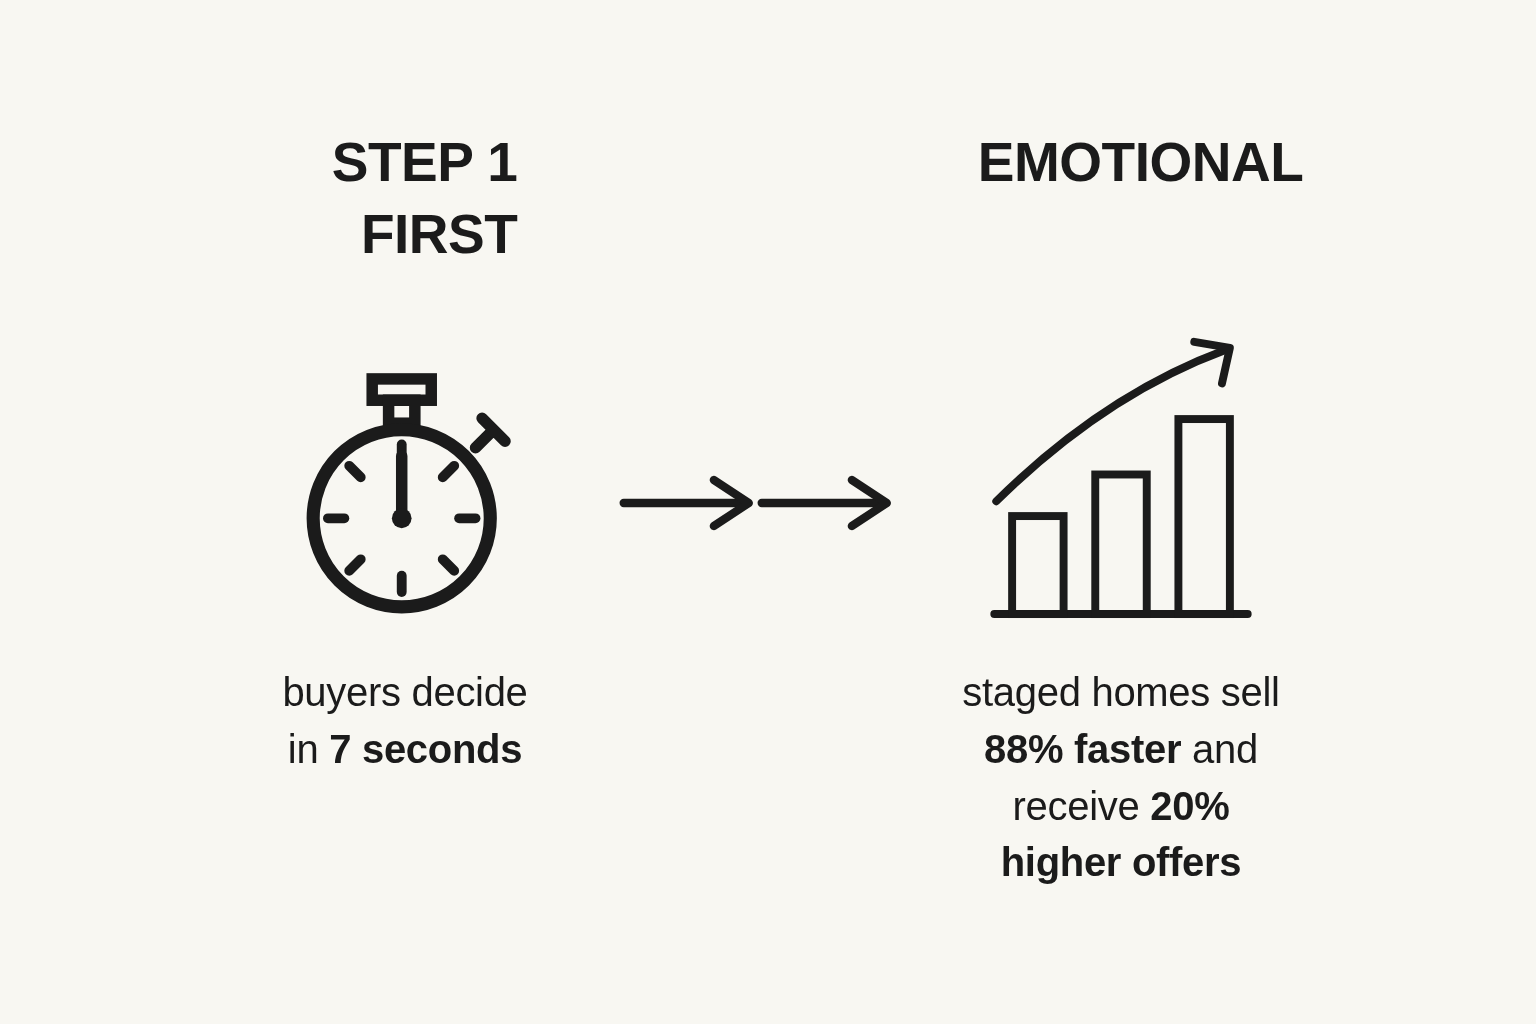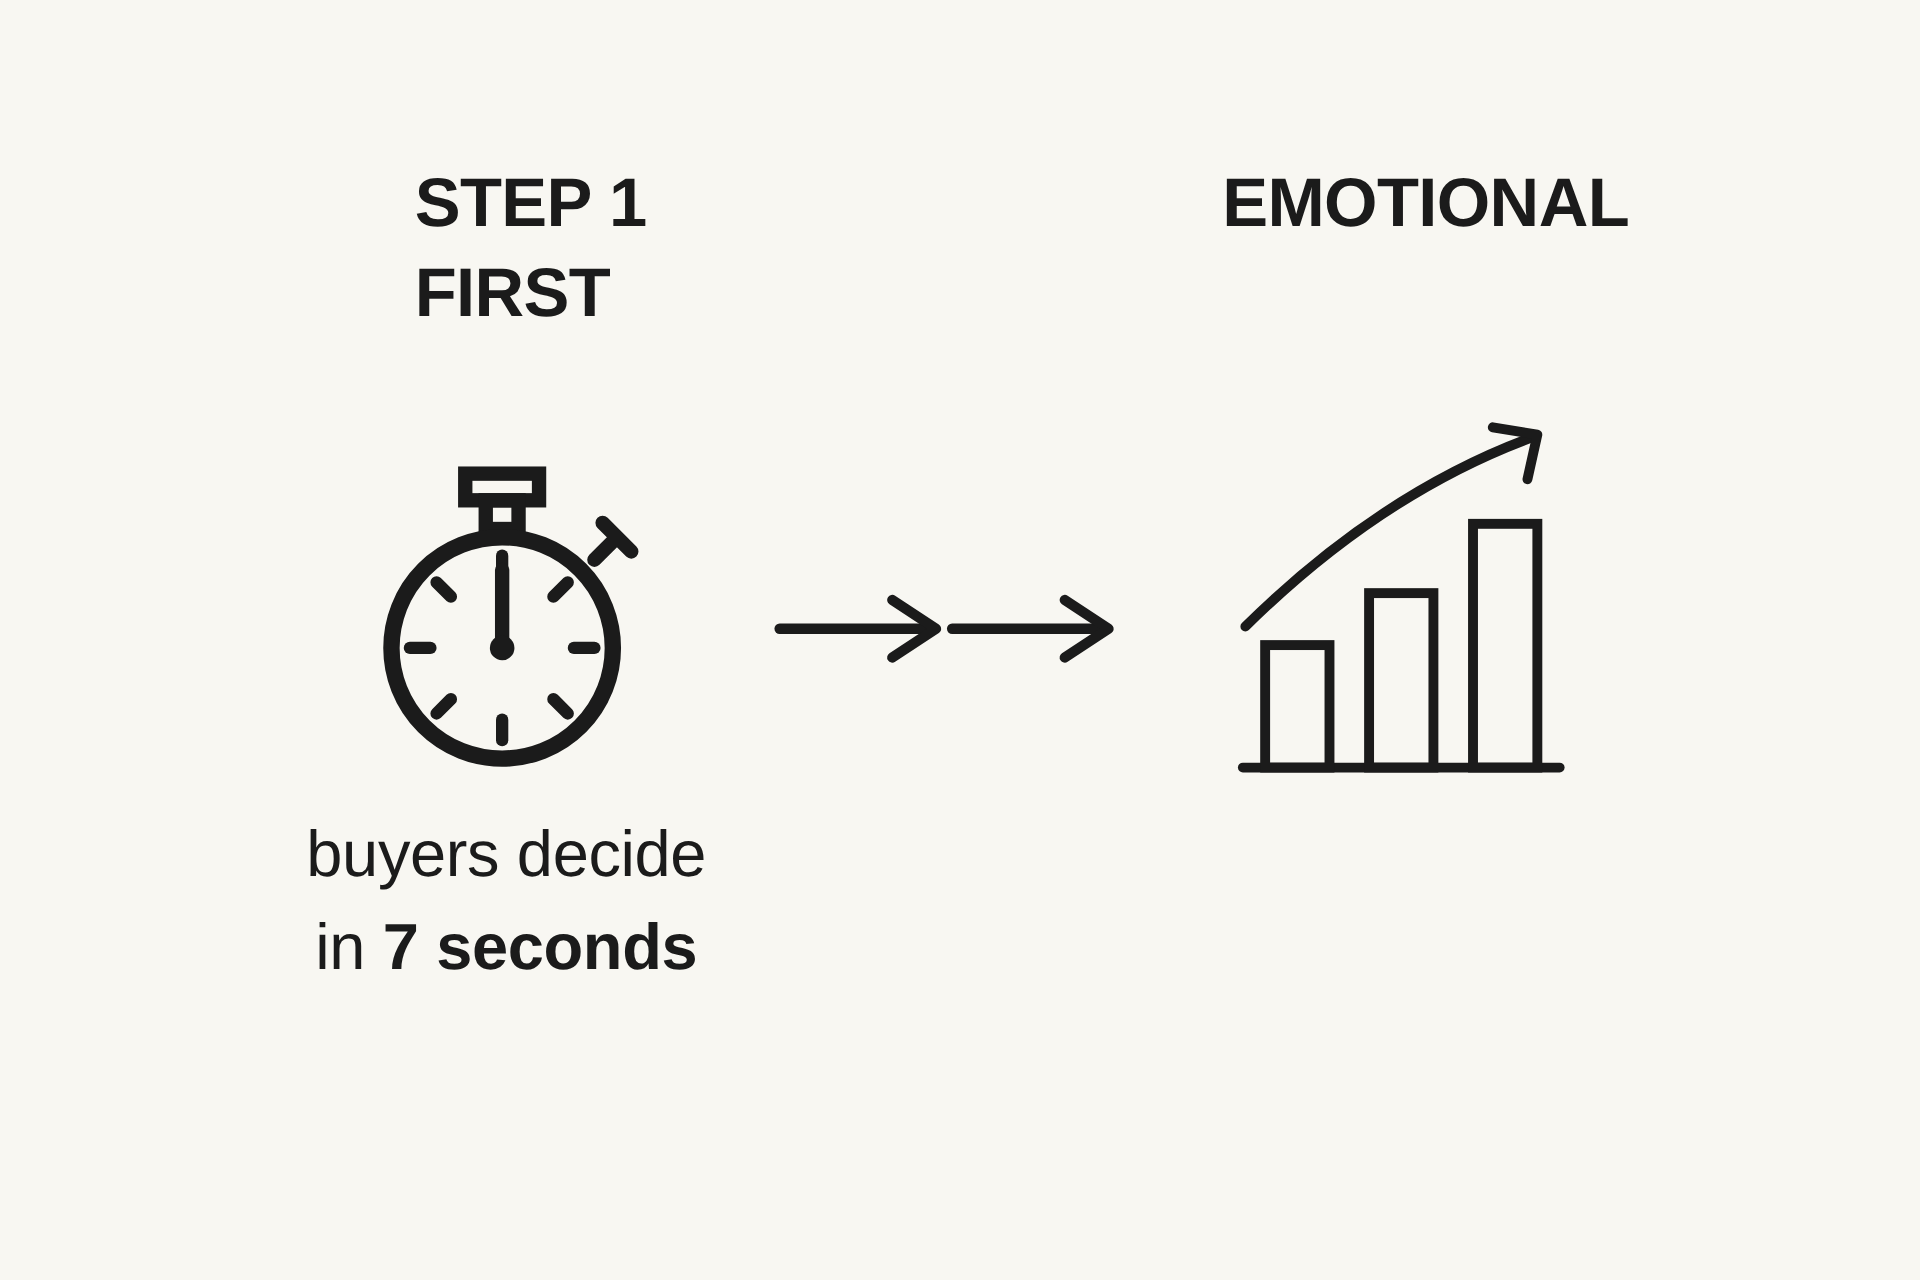--- a/index.html
+++ b/index.html
@@ -14,38 +14,38 @@
     font-family:"Liberation Sans", sans-serif;
     color:#1b1b1b;
     overflow:hidden;
   }
   .col { display:flex; flex-direction:column; align-items:center; }
   .col-1 { width:430px; }
   .col-2 { width:470px; }
   .col-3 { width:450px; }
   .heading {
     height:242px;
-    text-align:left;
+    text-align:right;
     font-weight:bold;
     font-size:55px;
     line-height:1.31;
     letter-spacing:-0.5px;
     white-space:nowrap;
     margin-left:39px;
   }
   .icon-area {
     height:252px;
     display:flex;
     align-items:flex-end;
     justify-content:center;
   }
   .caption {
-    margin-top:28px;
+    margin-top:44px;
     text-align:center;
-    font-size:52px;
+    font-size:40px;
     line-height:1.42;
     letter-spacing:-0.3px;
   }
   .caption .b { font-weight:bold;text-align:center; }
   .arrow-col {
     width:138px;
     margin-top:347px;
     display:flex;
     justify-content:center;
     flex:none;
@@ -113,15 +113,21 @@
 
       <svg width="258" height="292" viewBox="0 0 260 295">
         <line class="stroke" x1="2" y1="289" x2="258" y2="289" stroke-width="8" stroke-linecap="round"></line>
         <rect class="stroke" x="20" y="190" width="52" height="99" stroke-width="8"></rect>
         <rect class="stroke" x="104" y="148" width="52" height="141" stroke-width="8"></rect>
         <rect class="stroke" x="188" y="92" width="52" height="197" stroke-width="8"></rect>
         <path class="stroke" d="M4 175 C 80 100, 160 50, 236 22" stroke-width="8" stroke-linecap="round"></path>
         <polyline class="stroke" points="204,14 240,20 232,56" stroke-width="8" stroke-linecap="round" stroke-linejoin="round"></polyline>
       </svg>
     </div>
+    <div class="caption">
+      <div><span>staged homes sell</span></div>
+      <div><span class="b">88% faster</span><span> and</span></div>
+      <div><span>receive </span><span class="b">20%</span></div>
+      <div><span class="b">higher offers</span></div>
+    </div>
   </div>
 
 </div>
 
 </body></html>

